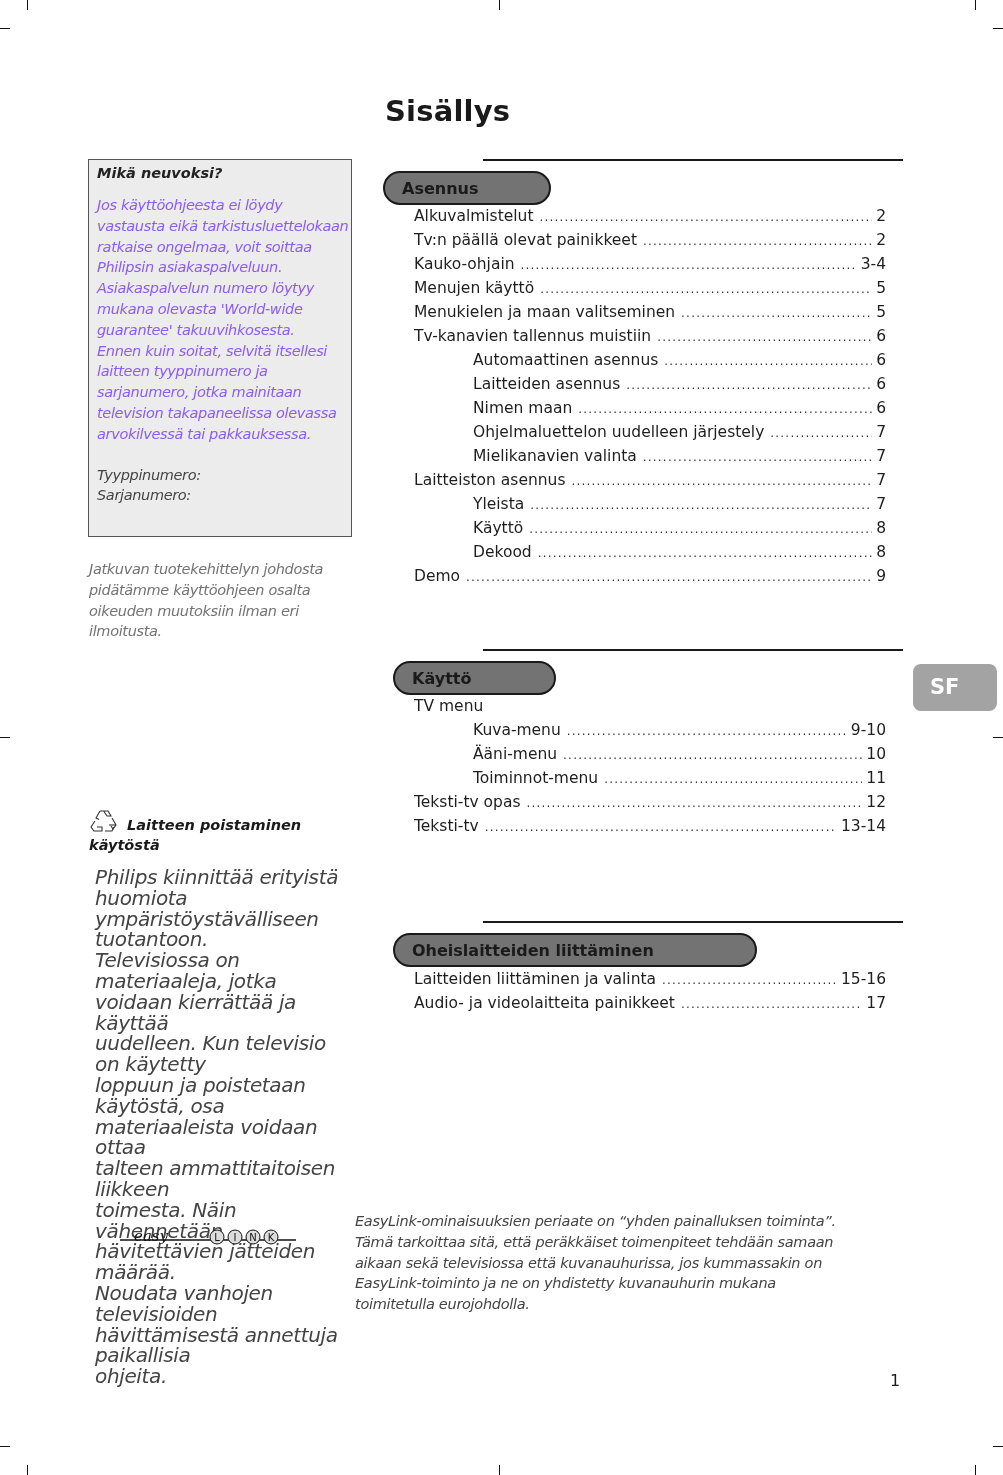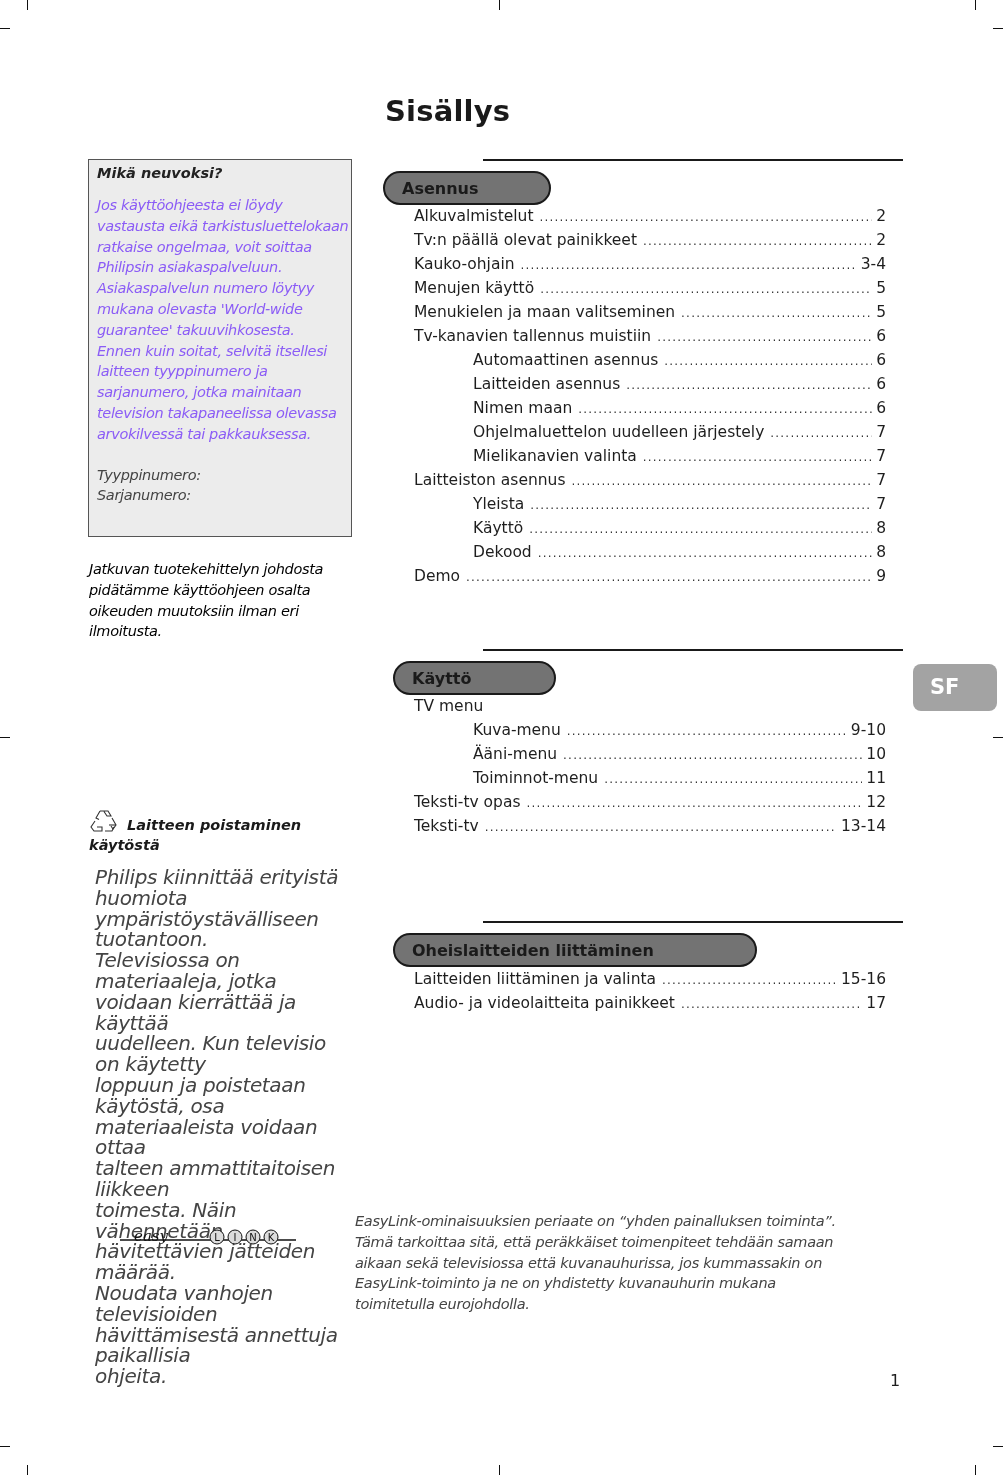--- a/index.html
+++ b/index.html
@@ -17,21 +17,21 @@
   .help-box { position: absolute; left: 88px; top: 159px; width: 264px; height: 378px;
               background: #ececec; border: 1px solid #555; box-sizing: border-box;
               padding: 5px 0 0 8px; }
   .help-title { font-style: italic; font-weight: bold; font-size: 14.5px; color: #222; margin: 0 0 14px 0; }
   .help-body { font-style: italic; font-size: 14.5px; line-height: 20.8px; color: #8b5cf6; white-space: pre-line;
                letter-spacing: -0.35px; }
   .help-fields { margin-top: 20px; font-style: italic; font-size: 14.5px; line-height: 20.8px; color: #444;
                  letter-spacing: -0.35px; }
 
   .notice { position: absolute; left: 89px; top: 559px; width: 260px; font-style: italic; font-size: 14.5px;
-            line-height: 20.8px; color: #000000; white-space: pre-line; letter-spacing: -0.35px; }
+            line-height: 20.8px; color: #737373; white-space: pre-line; letter-spacing: -0.35px; }
 
   .disposal { position: absolute; left: 89px; top: 808px; width: 262px; }
   .disposal-heading { font-style: italic; font-weight: bold; font-size: 14.5px; color: #1a1a1a; line-height: 20px; }
   .disposal-heading .recycle { display: inline-block; width: 30px; height: 26px; vertical-align: -4px; margin-right: 8px; }
   .disposal-body { margin-top: 12px; padding-left: 6px; font-style: italic; font-size: 20px; line-height: 20.8px;
                    color: #444; white-space: pre-line; letter-spacing: -0.35px; }
 
   
   .section { position: absolute; left: 383px; width: 520px; }
   .section-rule { position: absolute; left: 100px; right: 0; top: 0; height: 2px; background: #1a1a1a; }

